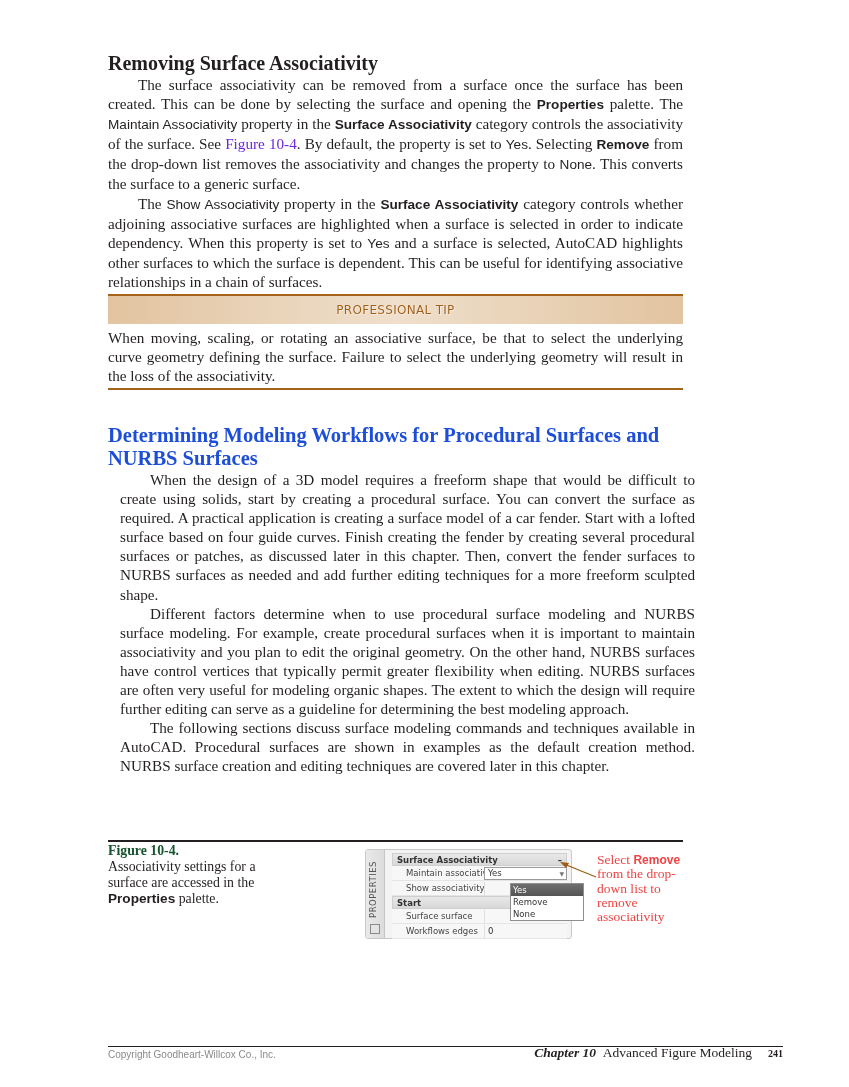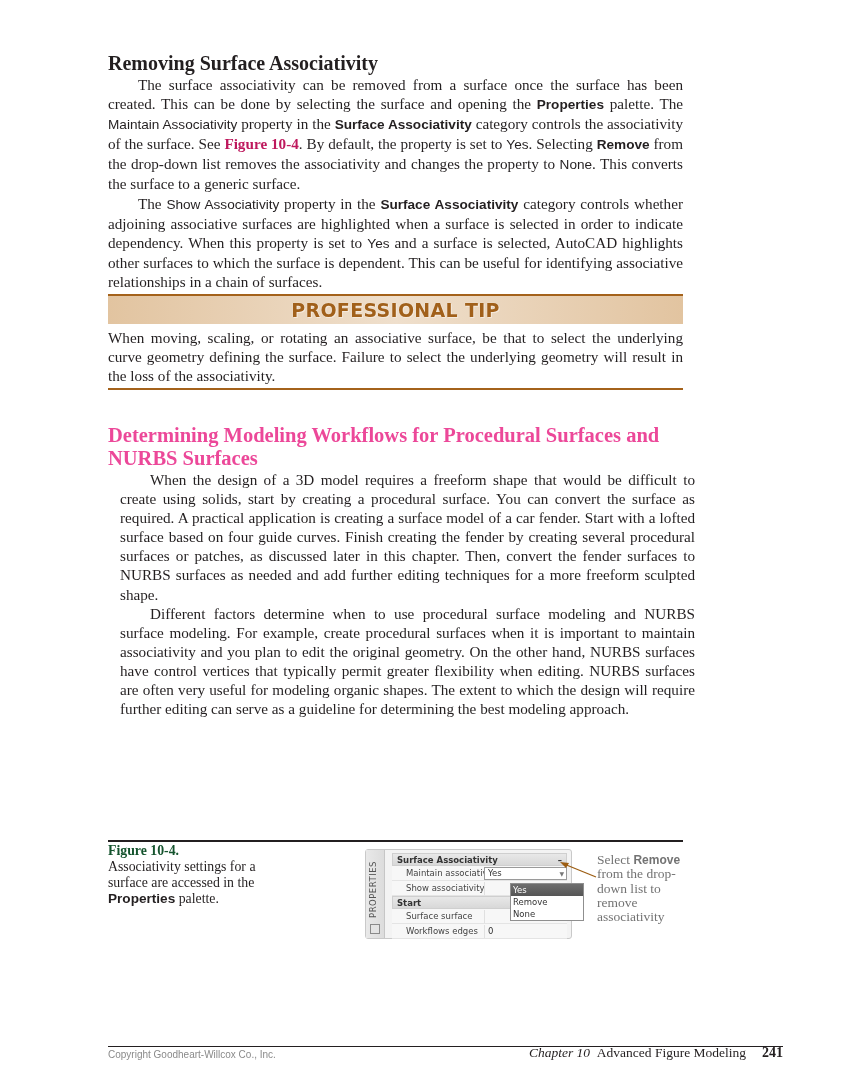--- a/index.html
+++ b/index.html
@@ -7,45 +7,45 @@
   .page { position: absolute; left: 108px; top: 0; width: 575px; }
   .body-text {
     font-family: "Liberation Serif", "DejaVu Serif", serif;
     font-size: 15.2px; line-height: 19.1px; color: #231f20;
     text-align: justify; margin: 0;
   }
   .body-text p { margin: 0; text-indent: 30px; }
   .body-text p.first { text-indent: 30px; }
   .sf { font-family: "Liberation Sans", "DejaVu Sans", sans-serif; font-size: 13.6px; }
   .sfb { font-family: "Liberation Sans", "DejaVu Sans", sans-serif; font-size: 13.6px; font-weight: bold; }
-  .figref { color: #be185d; font-weight: bold; }
+  .figref { color: #6d28d9; font-weight: normal; }
   .h3 {
     position: absolute; left: 0; top: 52px;
     font-family: "Liberation Serif", "DejaVu Serif", serif;
     font-weight: bold; font-size: 20px; color: #231f20; margin: 0;
   }
   #sec1 { position: absolute; left: 0; top: 75px; width: 575px; }
   .tip-rule-top { position: absolute; left: 0; top: 294px; width: 575px; height: 2px; background: #a4621b; }
   .tip-banner {
     position: absolute; left: 0; top: 296px; width: 575px; height: 28px;
     background: linear-gradient(to right, #e2c4a0 0%, #efdfcc 50%, #e2c4a0 100%);
     display: flex; align-items: center; justify-content: center;
   }
   .tip-title {
-    font-family: "DejaVu Sans", "Liberation Sans", sans-serif; font-weight: bold;
-    font-size: 19px; color: #a1601a; letter-spacing: 0.3px;
+    font-family: "DejaVu Sans", "Liberation Sans", sans-serif; font-weight: normal;
+    font-size: 12px; color: #a1601a; letter-spacing: 0.3px;
     text-shadow: 0 0 1px #fff, 1px 1px 0 #f5e8da;
   }
   #tip-body { position: absolute; left: 0; top: 328px; width: 575px; }
   #tip-body p { text-indent: 0; }
   .tip-rule-bottom { position: absolute; left: 0; top: 388px; width: 575px; height: 2px; background: #a4621b; }
   .h2 {
     position: absolute; left: 0; top: 424px; width: 575px;
     font-family: "Liberation Serif", "DejaVu Serif", serif;
-    font-weight: bold; font-size: 20.5px; line-height: 23px; color: #ec4899; margin: 0;
+    font-weight: bold; font-size: 20.5px; line-height: 23px; color: #1d4ed8; margin: 0;
   }
   #sec2 { position: absolute; left: 12px; top: 470px; width: 575px; }
 
   .fig-rule { position: absolute; left: 0; top: 840px; width: 575px; height: 1.5px; background: #231f20; }
   .fig-caption {
     position: absolute; left: 0; top: 843px; width: 150px;
     font-family: "Liberation Serif", "DejaVu Serif", serif; font-size: 13.8px; line-height: 16px; color: #231f20;
   }
   .fig-label { color: #14532d; font-weight: bold; display: block; }
 
@@ -82,35 +82,35 @@
   .dropdown-list {
     position: absolute; left: 118px; top: 30px; width: 72px;
     background: #fff; border: 1px solid #8f8f8f;
   }
   .dd-item { height: 12px; display: flex; align-items: center; padding-left: 2px; color: #333; }
   .dd-item.selected { background: linear-gradient(#6e6e6e, #555); color: #fff; }
 
   .callout-arrow { position: absolute; left: 450px; top: 858px; }
   .callout-text {
     position: absolute; left: 489px; top: 853px; width: 90px;
-    font-family: "Liberation Serif", "DejaVu Serif", serif; font-size: 13.5px; line-height: 14.3px; color: #737373;
+    font-family: "Liberation Serif", "DejaVu Serif", serif; font-size: 13.5px; line-height: 14.3px; color: #ef4444;
   }
   .callout-text .sfb { font-size: 12px; }
 
   .footer-rule { position: absolute; left: 0; top: 1046px; width: 675px; height: 1px; background: #231f20; }
   .footer-copy {
     position: absolute; left: 0; top: 1049px;
     font-family: "Liberation Sans", "DejaVu Sans", sans-serif; font-size: 10px; color: #8a8a8a;
   }
   .footer-right {
     position: absolute; left: 380px; top: 1045px; width: 295px; text-align: right;
     font-family: "Liberation Serif", "DejaVu Serif", serif; font-size: 13.5px; color: #231f20;
   }
-  .footer-right i { font-style: italic; }
-  .page-num { font-weight: bold; margin-left: 16px; font-size: 14px; }
+  .footer-right i { font-style: italic; font-weight: bold; }
+  .page-num { font-weight: bold; margin-left: 16px; font-size: 10px; }
 </style>
 </head>
 <body>
 
 <div class="page">
 
   <h3 class="h3">Removing Surface Associativity</h3>
 
   <div id="sec1" class="body-text">
     <p class="first"><span>The surface associativity can be removed from a surface once the surface has been created. This can be done by selecting the surface and opening the </span><span class="sfb">Properties</span><span> palette. The </span><span class="sf">Maintain Associativity</span><span> property in the </span><span class="sfb">Surface Associativity</span><span> category controls the associativity of the surface. See </span><span class="figref">Figure 10-4</span><span>. By default, the property is set to </span><span class="sf">Yes</span><span>. Selecting </span><span class="sfb">Remove</span><span> from the drop-down list removes the associativity and changes the property to </span><span class="sf">None</span><span>. This converts the surface to a generic surface.</span></p>
@@ -124,20 +124,21 @@
   <div id="tip-body" class="body-text">
     <p>When moving, scaling, or rotating an associative surface, be that to select the underlying curve geometry defining the surface. Failure to select the underlying geometry will result in the loss of the associativity.</p>
   </div>
   <div class="tip-rule-bottom"></div>
 
   <h2 class="h2">Determining Modeling Workflows for Procedural Surfaces and NURBS Surfaces</h2>
 
   <div id="sec2" class="body-text">
     <p>When the design of a 3D model requires a freeform shape that would be difficult to create using solids, start by creating a procedural surface. You can convert the surface as required. A practical application is creating a surface model of a car fender. Start with a lofted surface based on four guide curves. Finish creating the fender by creating several procedural surfaces or patches, as discussed later in this chapter. Then, convert the fender surfaces to NURBS surfaces as needed and add further editing techniques for a more freeform sculpted shape.</p>
     <p>Different factors determine when to use procedural surface modeling and NURBS surface modeling. For example, create procedural surfaces when it is important to maintain associativity and you plan to edit the original geometry. On the other hand, NURBS surfaces have control vertices that typically permit greater flexibility when editing. NURBS surfaces are often very useful for modeling organic shapes. The extent to which the design will require further editing can serve as a guideline for determining the best modeling approach.</p>
+    <p>The following sections discuss surface modeling commands and techniques available in AutoCAD. Procedural surfaces are shown in examples as the default creation method. NURBS surface creation and editing techniques are covered later in this chapter.</p>
   </div>
 
   <div class="fig-rule"></div>
   <div class="fig-caption">
     <span class="fig-label">Figure 10-4.</span>
     <span>Associativity settings for a surface are accessed in the </span><span class="sfb">Properties</span><span> palette.</span>
   </div>
 
   <div class="palette">
     <div class="palette-side">

